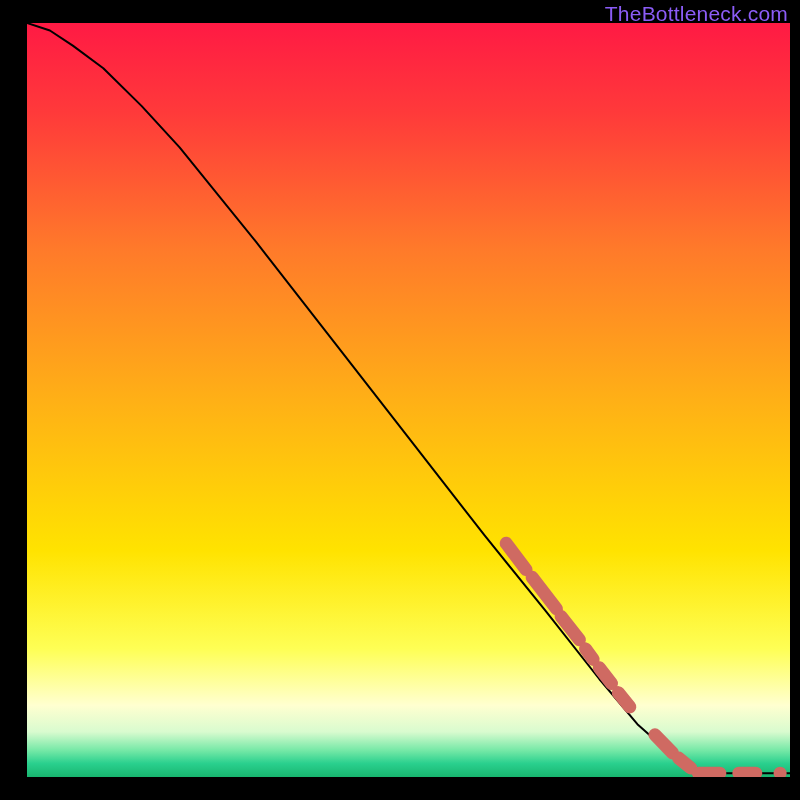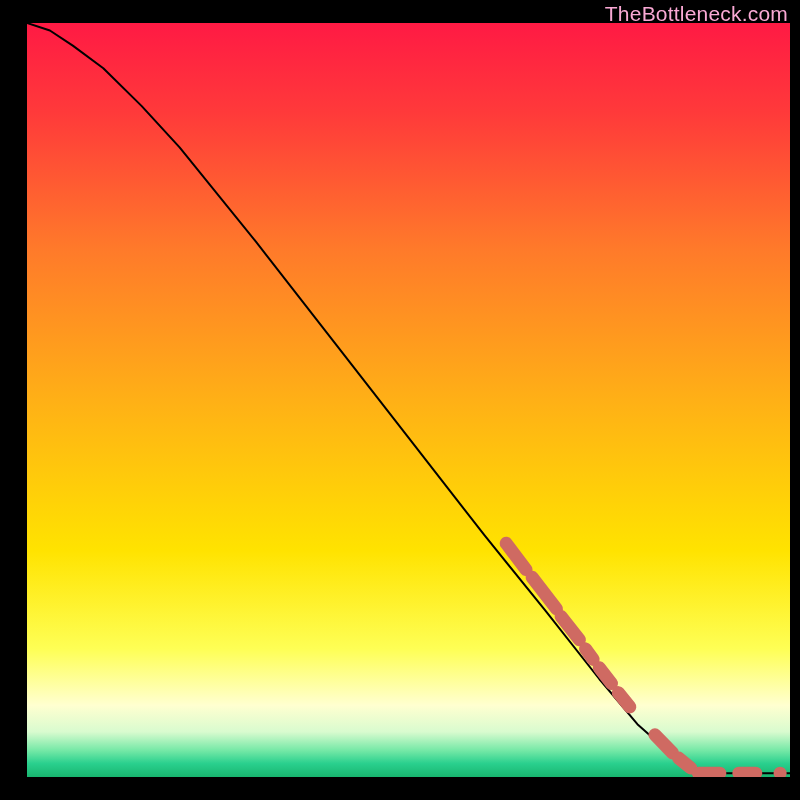--- a/index.html
+++ b/index.html
@@ -21,21 +21,21 @@
     position: absolute;
     left: 27px;
     top: 23px;
     width: 763px;
     height: 754px;
   }
   .watermark {
     position: absolute;
     top: 2px;
     right: 12px;
-    color: #f9a8d4;
+    color: #8b5cf6;
     font-size: 21px;
     font-weight: 400;
     letter-spacing: 0.2px;
     user-select: none;
   }
 </style>
 </head>
 <body>
 
 <div class="stage">

